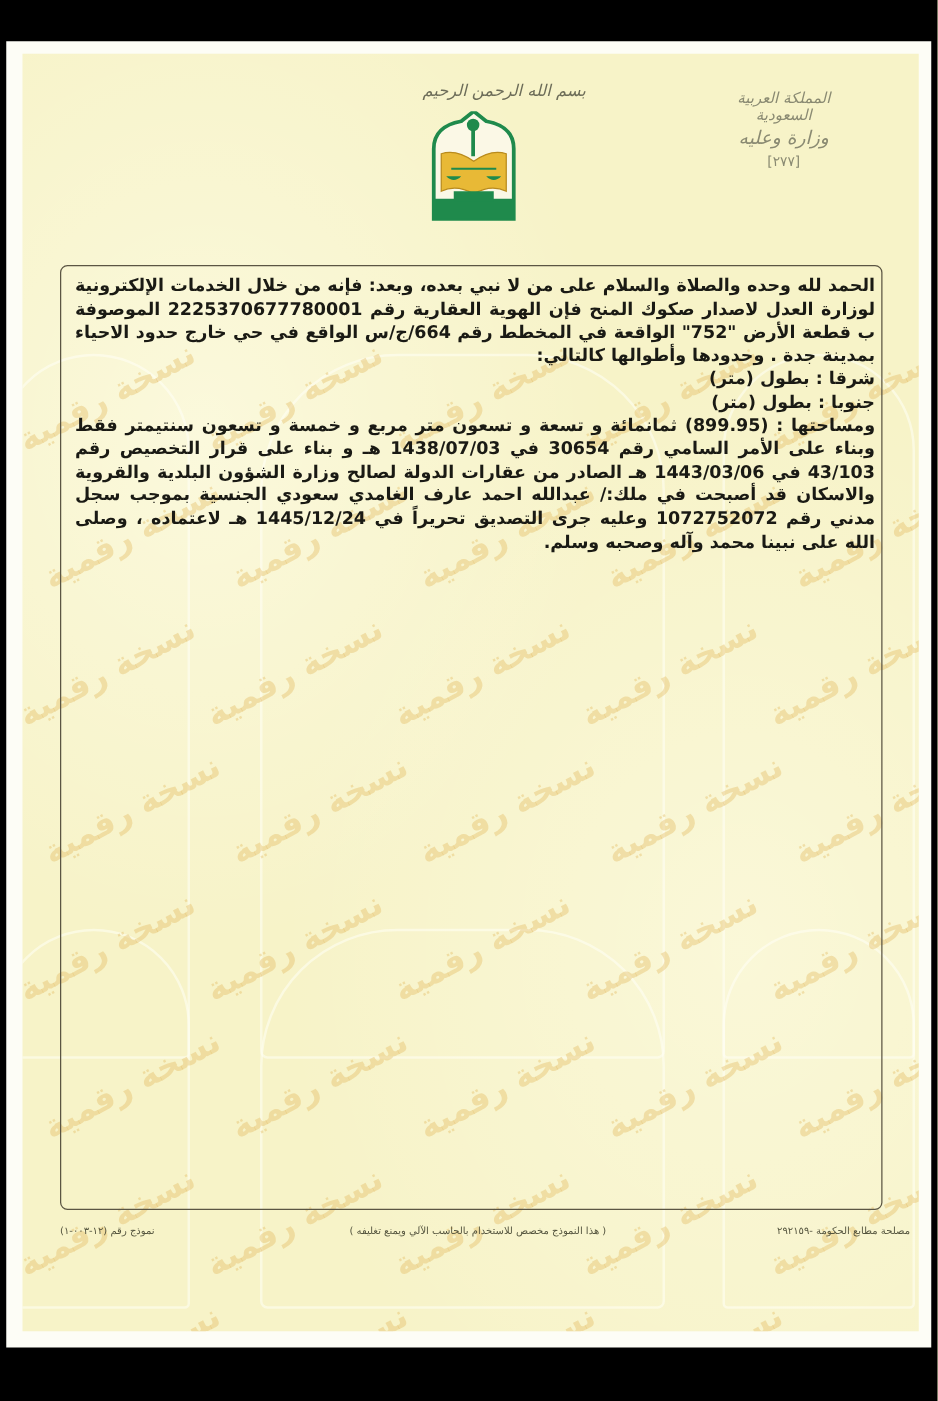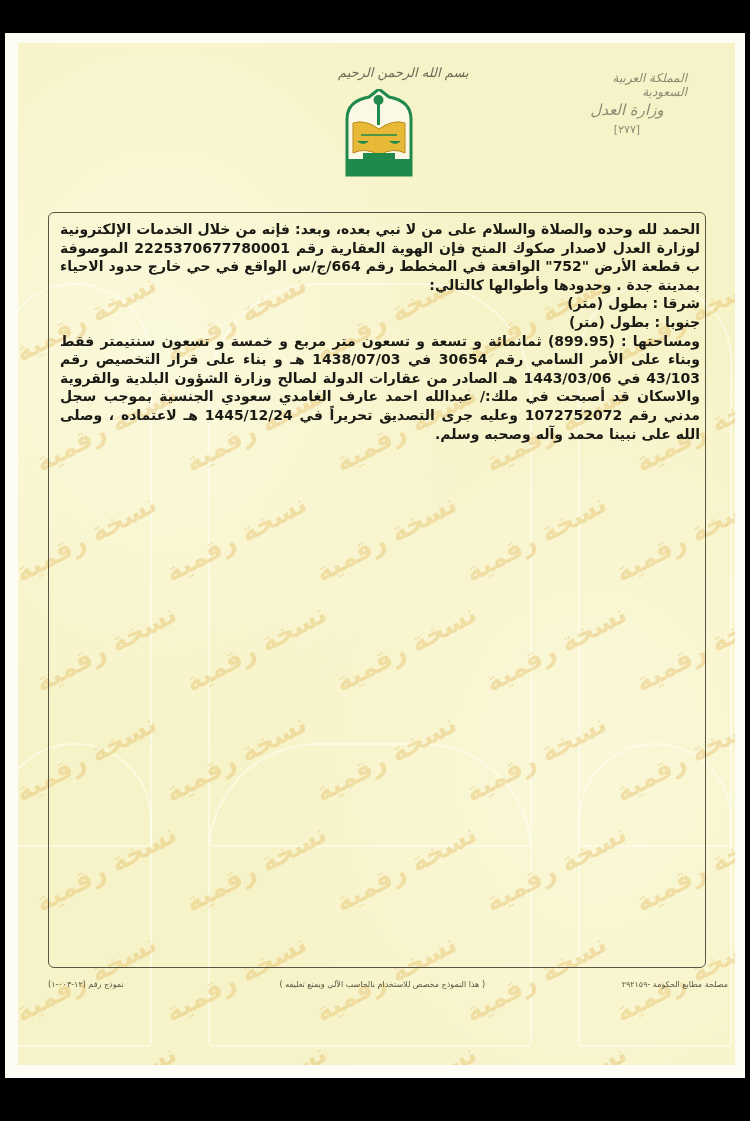--- a/index.html
+++ b/index.html
@@ -9,21 +9,21 @@
   .paper { position:absolute; left:13px; top:10px; width:717px; height:1022px;
            background:#f7f3c8;
            background-image:
              radial-gradient(ellipse at 20% 30%, rgba(255,255,240,0.5), transparent 40%),
              radial-gradient(ellipse at 80% 70%, rgba(255,255,240,0.4), transparent 45%);
            overflow:hidden; }
   .arch { position:absolute; border:2px solid rgba(255,255,245,0.55); border-radius:110px 110px 6px 6px; }
   .wm { position:absolute; color:rgba(226,184,92,0.38); font-weight:bold; font-size:26px;
         transform:rotate(-28deg); white-space:nowrap; direction:rtl; pointer-events:none; }
   .header-right { position:absolute; right:48px; top:28px; width:120px; text-align:center; color:#8a8a72; direction:rtl; }
-  .kingdom { font-family:"DejaVu Serif", serif; font-size:12px; font-style:italic; letter-spacing:-0.5px;text-align:right; }
+  .kingdom { font-family:"DejaVu Serif", serif; font-size:12px; font-style:italic; letter-spacing:-0.5px; }
   .ministry { font-family:"DejaVu Serif", serif; font-size:15px; font-style:italic; margin-top:2px; }
   .code { font-size:11px; margin-top:4px; }
   .basmala { position:absolute; left:320px; top:22px; font-family:"DejaVu Serif", serif; font-style:italic;
              font-size:13px; color:#6c6c58; direction:rtl; }
   .logo { position:absolute; left:325px; top:46px; width:72px; height:88px; }
   .box { position:absolute; left:30px; top:169px; width:656px; height:754px;
          border:1.5px solid #5b5543; border-radius:6px; }
   .body-text { position:absolute; left:42px; top:177px; width:640px; direction:rtl; text-align:justify;
                font-family:"DejaVu Sans", sans-serif; font-weight:bold; font-size:14px; line-height:18.6px; color:#1a1a14; }
   .body-text p { margin:0; }
@@ -81,21 +81,21 @@
         <div class="wm" style="left: 590px; top: 920px;">نسخة رقمية</div>
         <div class="wm" style="left: 10px; top: 1030px;">نسخة رقمية</div>
         <div class="wm" style="left: 160px; top: 1030px;">نسخة رقمية</div>
         <div class="wm" style="left: 310px; top: 1030px;">نسخة رقمية</div>
         <div class="wm" style="left: 460px; top: 1030px;">نسخة رقمية</div>
         <div class="wm" style="left: 610px; top: 1030px;">نسخة رقمية</div>
       </div>
 
     <div class="header-right">
       <div class="kingdom">المملكة العربية السعودية</div>
-      <div class="ministry">وزارة العدل</div>
+      <div class="ministry">وزارة وعليه</div>
       <div class="code">[٢٧٧]</div>
     </div>
     <div class="basmala">بسم الله الرحمن الرحيم</div>
 
     <svg class="logo" viewBox="0 0 72 88">
       <path d="M4 86 V30 Q4 12 26 8 L36 0 L46 8 Q68 12 68 30 V86 Z" fill="#fbf8e6" stroke="#1f8a4c" stroke-width="3"></path>
       <rect x="34" y="10" width="3" height="26" fill="#1f8a4c"></rect>
       <circle cx="35.5" cy="11" r="5" fill="#1f8a4c"></circle>
       <path d="M10 34 Q22 30 36 40 Q50 30 62 34 V64 Q50 58 36 66 Q22 58 10 64 Z" fill="#e8b936" stroke="#b98b1d" stroke-width="1"></path>
       <line x1="18" y1="46" x2="54" y2="46" stroke="#1f8a4c" stroke-width="1.5"></line>

